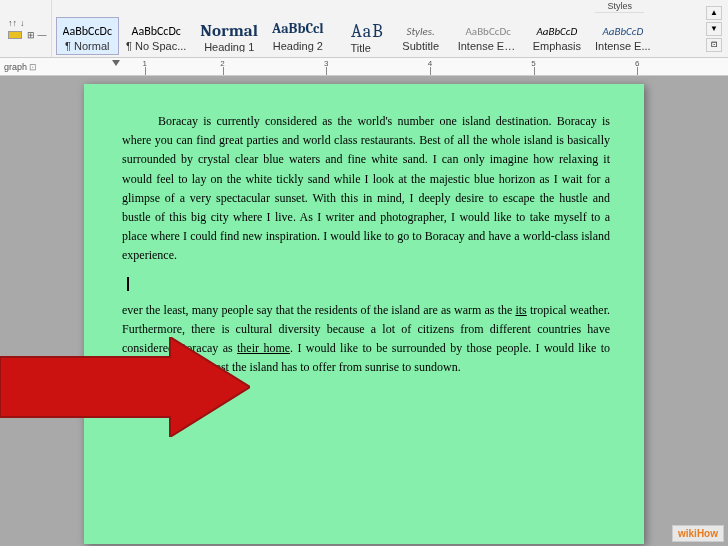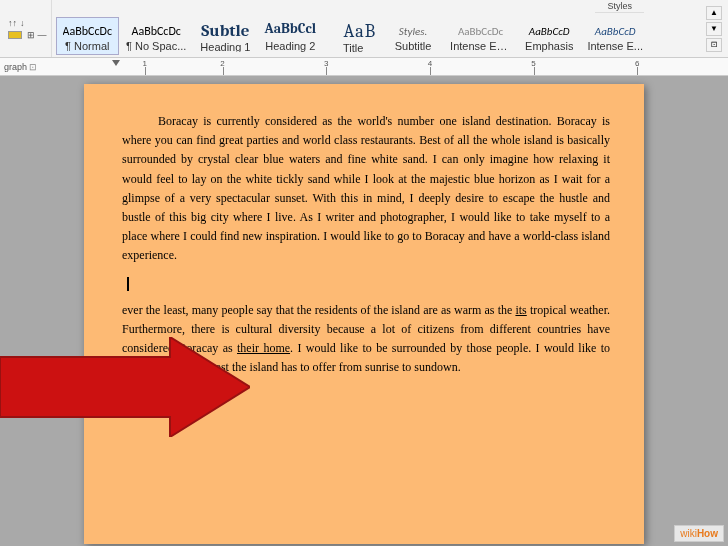--- a/index.html
+++ b/index.html
@@ -102,21 +102,21 @@
       background: #a9a9a9;
       height: calc(546px - 58px - 18px);
       overflow: hidden;
       display: flex;
       justify-content: center;
       padding: 8px 0;
       position: relative;
     }
 
     .doc-page {
-      background: #fdba74;
+      background: #86efac;
       width: 560px;
       min-height: 460px;
       box-shadow: 2px 2px 8px rgba(0,0,0,0.4);
       padding: 28px 34px 20px 38px;
       position: relative;
       overflow: hidden;
     }
 
     .doc-text {
       font-family: 'Times New Roman', Times, serif;
@@ -161,21 +161,21 @@
       background: #e8e8e8;
       border: 1px solid #ccc;
       font-size: 10px;
       color: #666;
       padding: 2px 5px;
       font-family: Arial, sans-serif;
     }
 
     .wikihow-badge span {
       color: #e87b1e;
-      font-weight: normal;
+      font-weight: bold;
     }
 
     .ruler-number {
       position: absolute;
       font-size: 8px;
       color: #555;
       transform: translateX(-50%);
       top: 1px;
     }
 
@@ -226,21 +226,21 @@
 
     <div class="style-item active">
           <div class="style-preview" style="font-size: 12px; font-family: Calibri, sans-serif;">AaBbCcDc</div>
           <div class="style-label">¶ Normal</div>
         </div>
         <div class="style-item">
           <div class="style-preview" style="font-size: 12px; font-family: Calibri, sans-serif;">AaBbCcDc</div>
           <div class="style-label">¶ No Spac...</div>
         </div>
         <div class="style-item">
-          <div class="style-preview" style="font-size: 17px; font-weight: bold; color: rgb(23, 55, 94); font-family: Cambria, serif;">Subtle</div>
+          <div class="style-preview" style="font-size: 17px; font-weight: bold; color: rgb(23, 55, 94); font-family: Cambria, serif;">Normal</div>
           <div class="style-label">Heading 1</div>
         </div>
         <div class="style-item">
           <div class="style-preview" style="font-size: 14px; font-weight: bold; color: rgb(23, 55, 94); font-family: Cambria, serif;">AaBbCcl</div>
           <div class="style-label">Heading 2</div>
         </div>
         <div class="style-item">
           <div class="style-preview" style="font-size: 18px; color: rgb(23, 55, 94); letter-spacing: 1px; font-family: Cambria, serif; text-align: right;">AaB</div>
           <div class="style-label">Title</div>
         </div>

